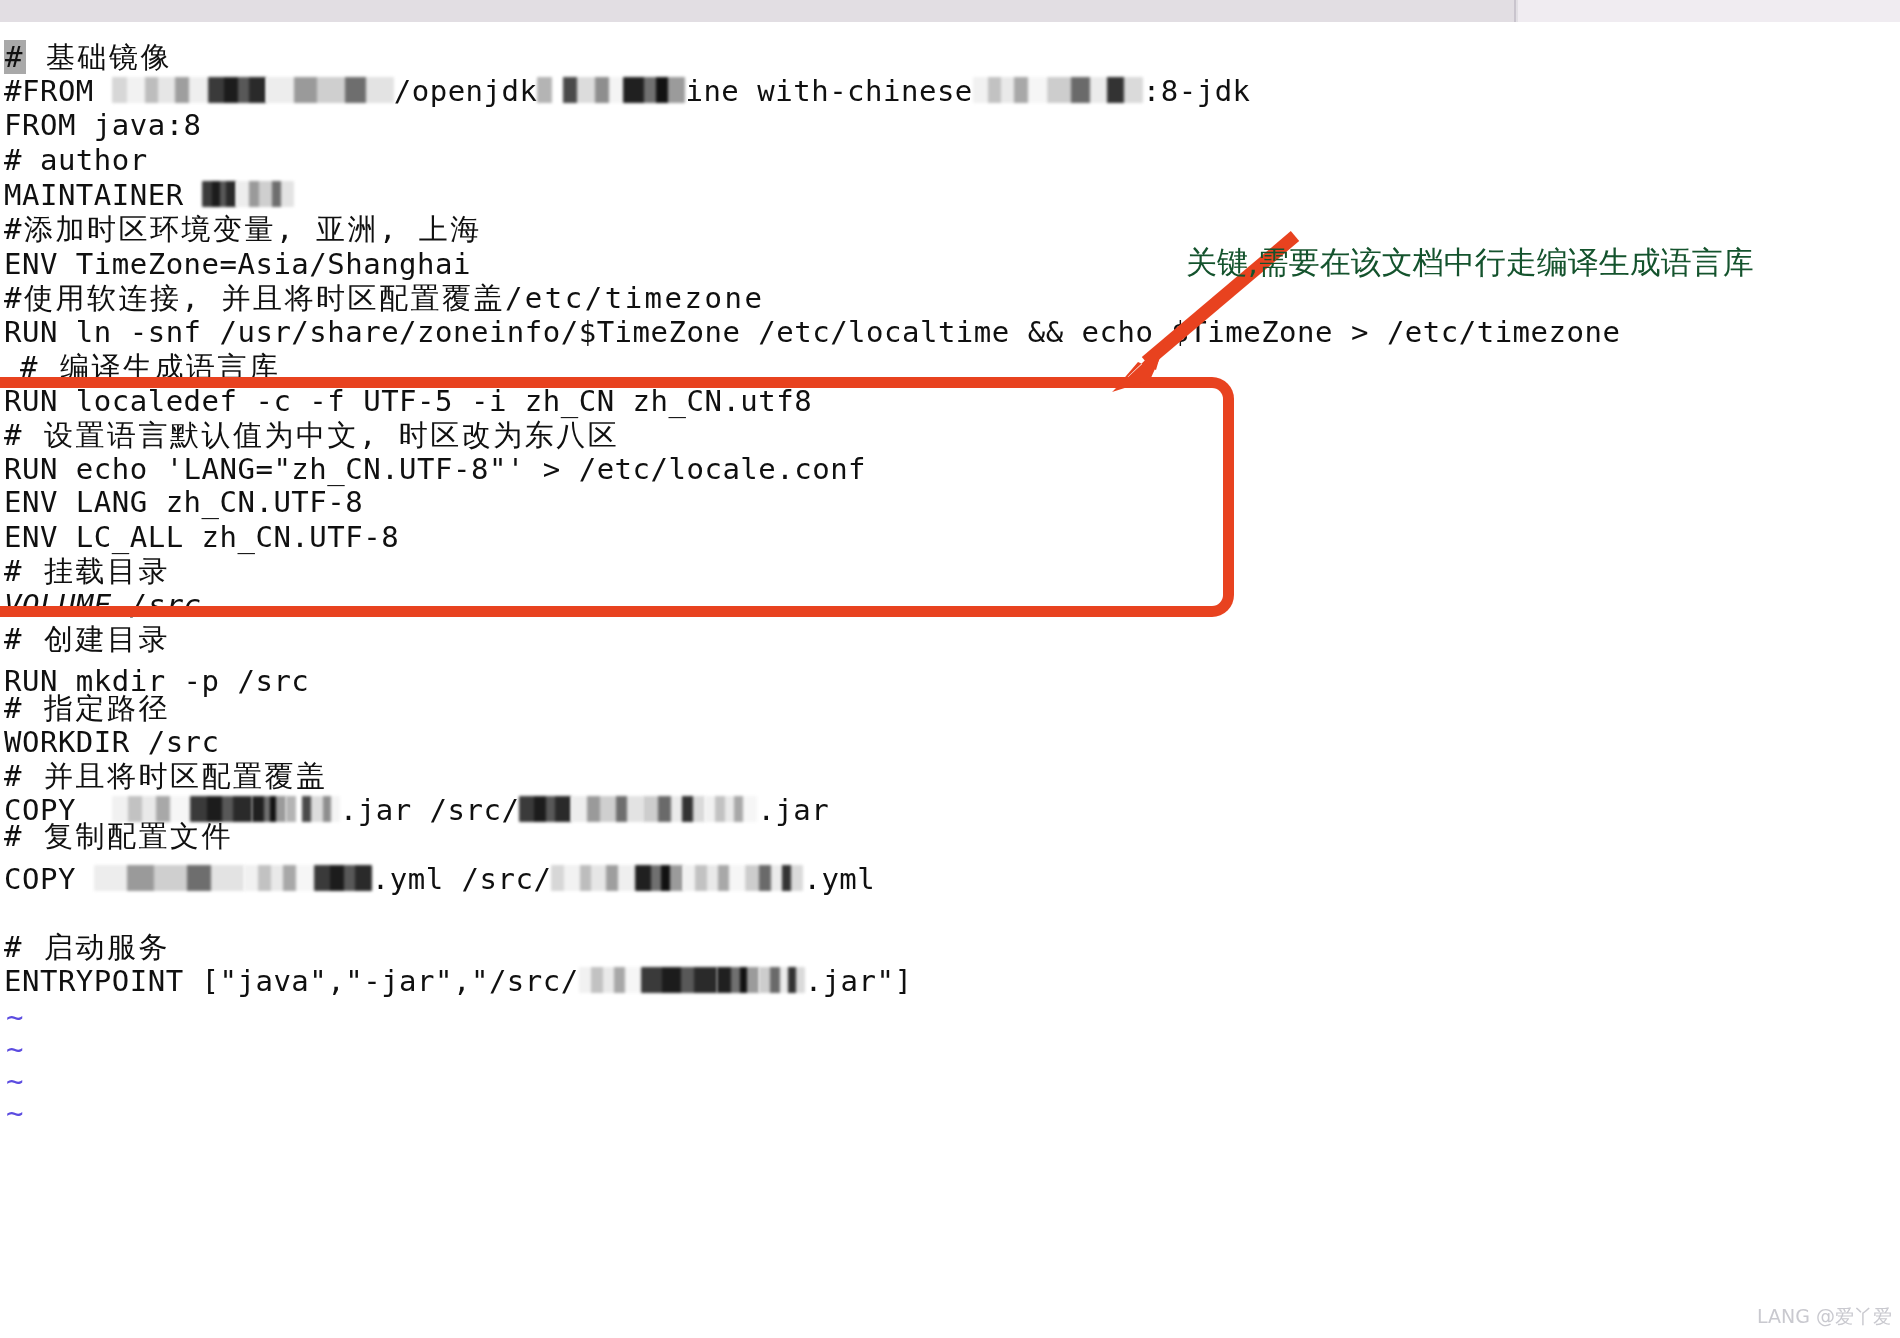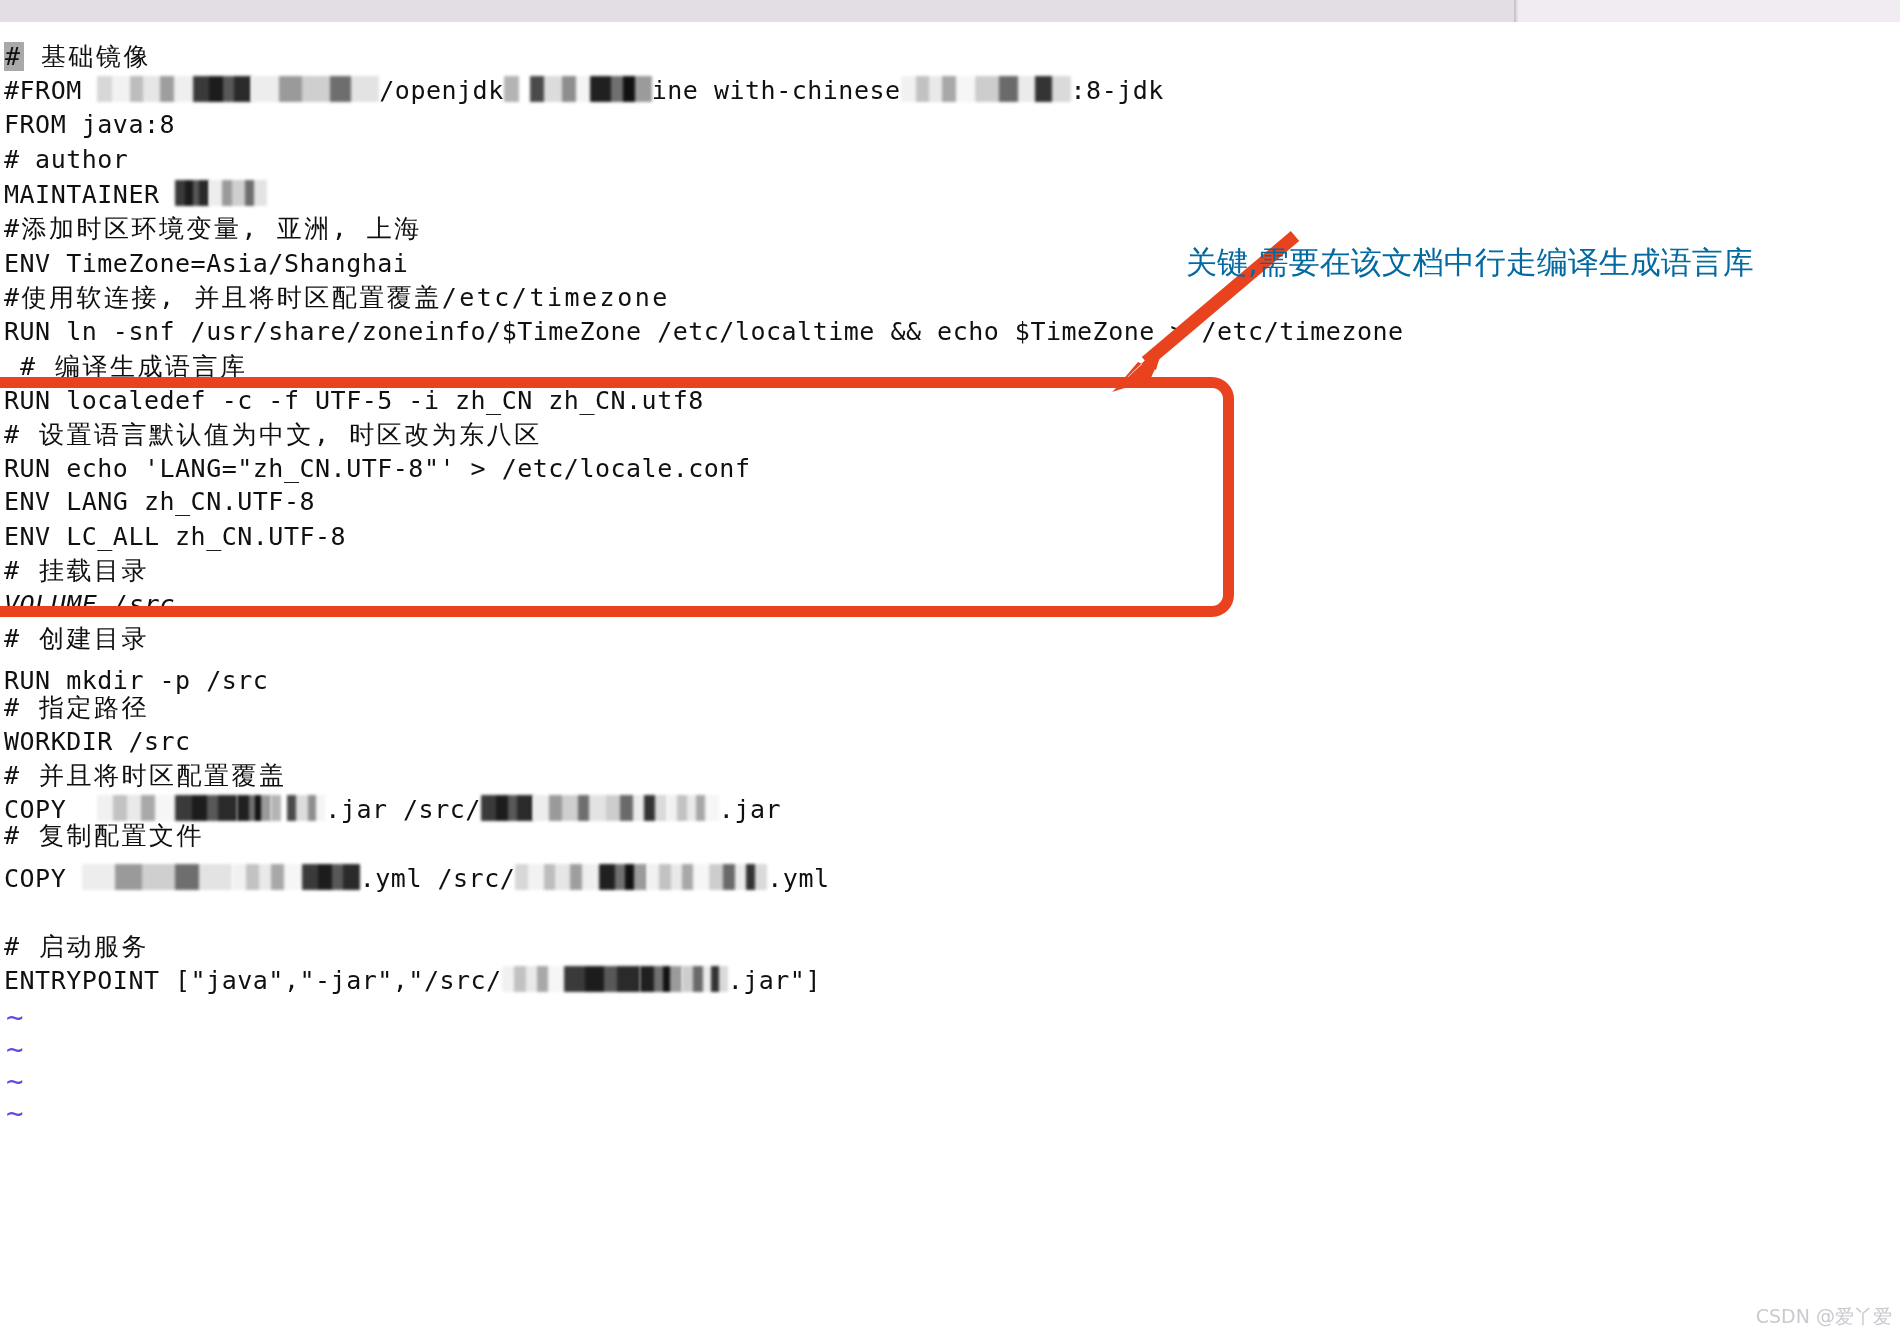--- a/index.html
+++ b/index.html
@@ -50,21 +50,21 @@
     height: 1316px;
     background: #ffffff;
   }
 
   .code-line {
     position: absolute;
     left: 4px;
     height: 34px;
     line-height: 34px;
     font-family: "DejaVu Sans Mono", "Liberation Mono", monospace;
-    font-size: 25px;
+    font-size: 29px;
     color: #101010;
     white-space: pre;
     letter-spacing: 0.5px;
   }
   .code-line.cjk {
     letter-spacing: 2.5px;
   }
 
   
   .cursor-cell {
@@ -128,21 +128,21 @@
   }
 
   
   #red-note {
     position: absolute;
     left: 1186px;
     top: 222px;
     font-family: "DejaVu Sans", "Liberation Sans", sans-serif;
     font-size: 31px;
     line-height: 36px;
-    color: #0369a1;
+    color: #14532d;
     white-space: pre;
     letter-spacing: 0px;
   }
 
   
   #watermark {
     position: absolute;
     right: 8px;
     bottom: 8px;
     font-family: "DejaVu Sans", "Liberation Sans", sans-serif;
@@ -205,13 +205,13 @@
       <line x1="205" y1="14" x2="56" y2="140" stroke="#e8421f" stroke-width="13" stroke-linecap="butt"></line>
       <polygon points="24,168 74,120 66,148 48,140" fill="#e8421f"></polygon>
       <polygon points="22,170 78,118 60,158" fill="#e8421f"></polygon>
     </g>
   </svg>
 
   <div id="red-note">关键,需要在该文档中行走编译生成语言库</div>
 
 </div>
 
-<div id="watermark">CSDN @爱丫爱</div>
+<div id="watermark">LANG @爱丫爱</div>
 
 </body></html>

